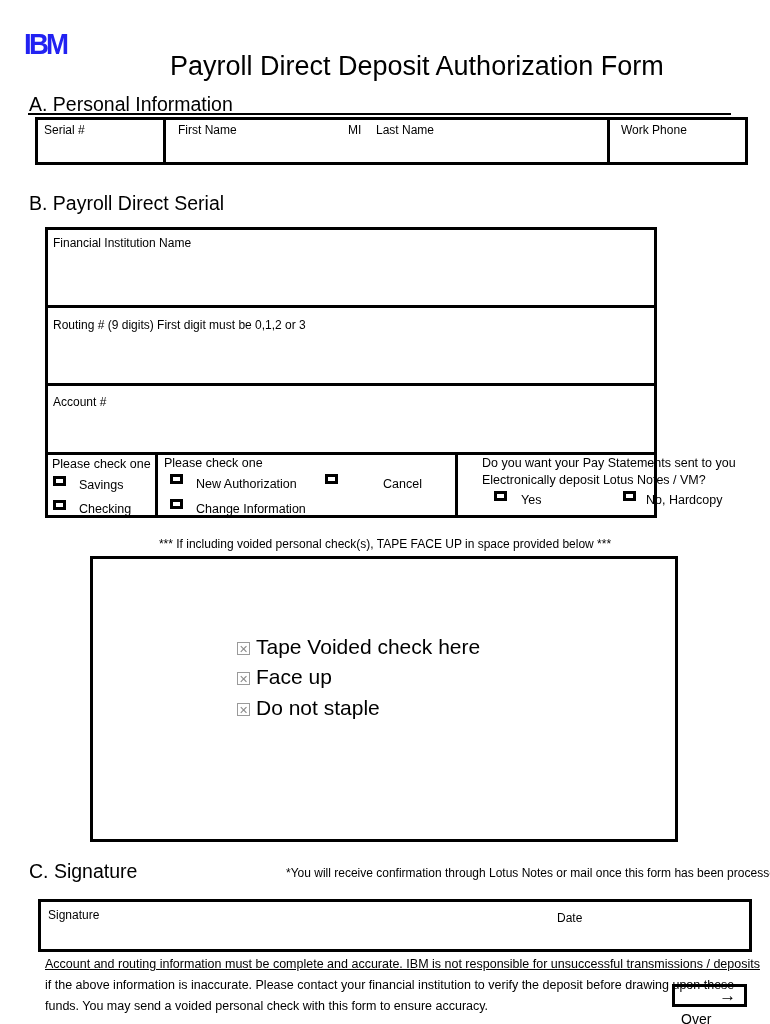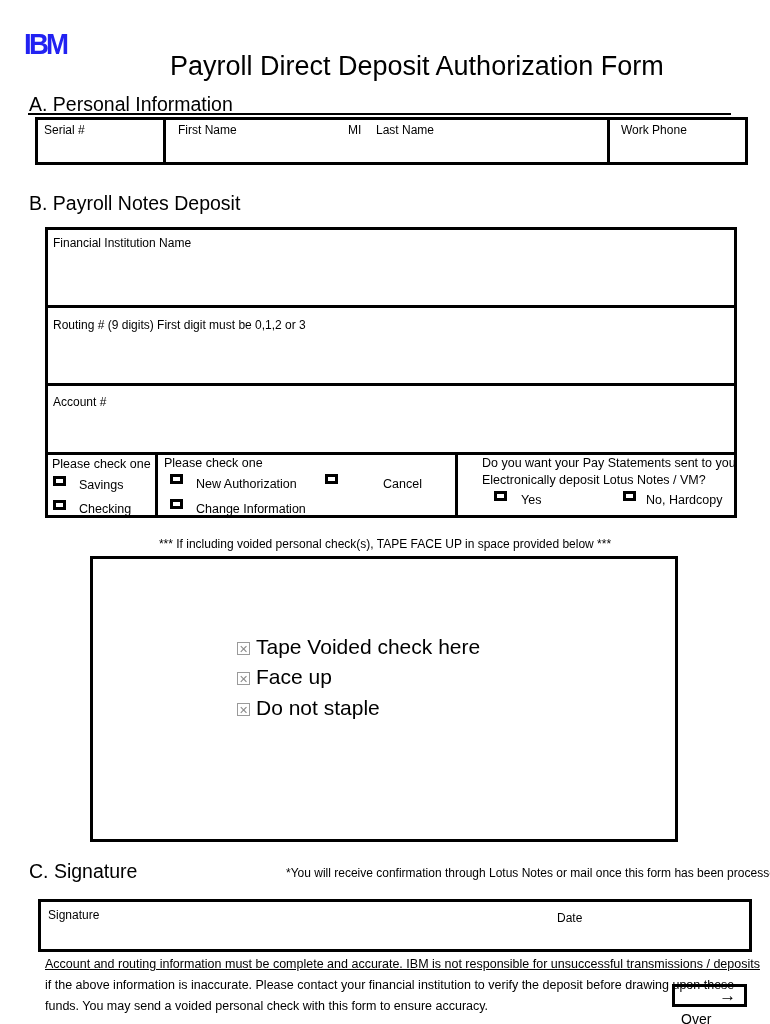--- a/index.html
+++ b/index.html
@@ -79,23 +79,23 @@
       <span class="abs lbl" style="left:210px; top:3px;">Last Name</span>
     </div>
     <div class="abs" style="left:0; top:0; width:125px; height:42px;">
       <span class="abs lbl" style="left:6px; top:3px;">Serial #</span>
     </div>
     <div class="abs" style="left:572px; top:0; width:135px; height:42px;">
       <span class="abs lbl" style="left:11px; top:3px;">Work Phone</span>
     </div>
   </div>
 
-  <div class="abs heading" style="left:29px; top:192px;">B. Payroll Notes Deposit</div>
+  <div class="abs heading" style="left:29px; top:192px;">B. Payroll Direct Serial</div>
 
-  <div class="abs thickbox" style="left:45px; top:227px; width:692px; height:291px;">
+  <div class="abs thickbox" style="left:45px; top:227px; width:612px; height:291px;">
 
     <div class="abs" style="left:0; top:0; right:0; height:75px;">
       <span class="abs lbl" style="left:5px; top:6px;">Financial Institution Name</span>
     </div>
     <div class="hline" style="top:75px;"></div>
     <div class="abs" style="left:0; top:78px; right:0; height:75px;">
       <span class="abs lbl" style="left:5px; top:10px;">Routing # (9 digits) First digit must be 0,1,2 or 3</span>
     </div>
     <div class="hline" style="top:153px;"></div>
     <div class="abs" style="left:0; top:156px; right:0; height:66px;">

